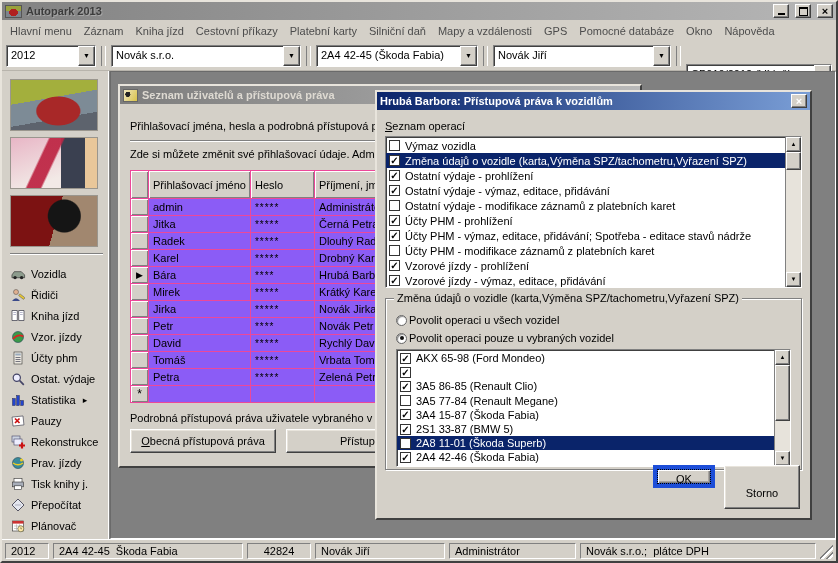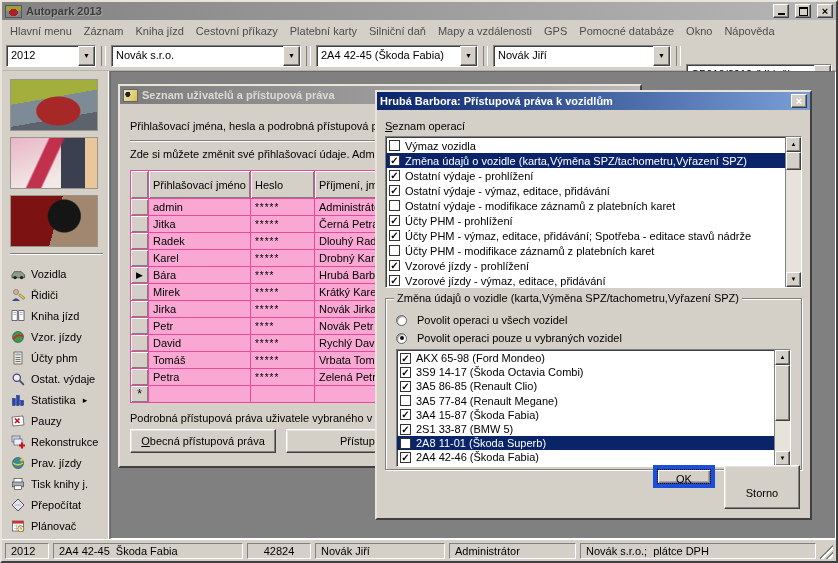--- a/index.html
+++ b/index.html
@@ -83,21 +83,21 @@
 
   .users-body { padding:8px 10px 0 10px; }
   .intro { margin-top:8px; white-space:nowrap; overflow:hidden; }
   .hsep { height:2px; border-top:1px solid #808080; border-bottom:1px solid #fff; margin:8px 0 6px 0; }
   .hint { white-space:nowrap; overflow:hidden; }
 
   table.grid { border-collapse:collapse; margin-top:10px; table-layout:fixed; }
   .grid th, .grid td { border:1px solid #ec4899; padding:1px 4px; height:17px;
     overflow:hidden; white-space:nowrap; text-align:left; font-weight:normal; vertical-align:middle; }
   .grid th { background:#d4d0c8; box-shadow:inset 1px 1px 0 #fff, inset -1px -1px 0 #808080; height:28px; }
-  .grid td { background:#f9a8d4; }
+  .grid td { background:#8b5cf6; }
   .grid td.sel { background:#d4d0c8; box-shadow:inset 1px 1px 0 #fff, inset -1px -1px 0 #808080;
     text-align:center; padding:0; font-size:9px; }
   .grid .pwd { font-size:10px; letter-spacing:1px; }
   .col-sel{width:18px;} .col-login{width:78px;} .col-pwd{width:64px;} .col-name{width:158px;}
 
   .users-footer { margin-top:9px; white-space:nowrap; overflow:hidden; }
   .ubtn-row { margin-top:5px; display:flex; gap:10px; }
   .btn { background:#d4d0c8; border:1px solid; border-color:#fff #404040 #404040 #fff;
     box-shadow:inset -1px -1px 0 #808080, inset 1px 1px 0 #e8e4dc;
     padding:5px 10px; text-align:center; white-space:nowrap; }
@@ -130,21 +130,21 @@
     box-shadow:inset -1px -1px 0 #808080; }
   .thumb-ops { height:18px; }
   .thumb-veh { height:56px; }
   .strack { flex:1; }
 
   .groupbox { margin-top:10px; border:1px solid #808080;
     box-shadow:inset 1px 1px 0 #fff, 1px 1px 0 #fff; position:relative;
     padding:12px 10px 8px 10px; height:172px; }
   .gb-title { position:absolute; top:-7px; left:8px; background:#d4d0c8; padding:0 3px;
     white-space:nowrap; max-width:410px; overflow:hidden; }
-  .radio-row { display:flex; align-items:center; gap:10px; height:18px; }
+  .radio-row { display:flex; align-items:center; gap:2px; height:18px; }
   .radio { width:11px; height:11px; flex:0 0 11px; border-radius:50%; background:#fff;
     border:1px solid #666; box-shadow:inset 1px 1px 1px rgba(0,0,0,.45);
     display:flex; align-items:center; justify-content:center; }
   .radio .dot { display:none; width:4px; height:4px; border-radius:50%; background:#111; }
   .radio.checked .dot { display:block; }
   .veh-box { height:118px; margin-top:2px; }
 
   .dlg-btnrow { position:absolute; left:0; right:10px; bottom:9px;
     display:flex; justify-content:flex-end; gap:9px; }
   .okbtn { width:62px; height:23px; padding:3px 0; border:5px solid #1d4ed8;
@@ -584,21 +584,20 @@
                 <div class="lrow">
                   <span class="cb checked">
                       <span class="tick">✓</span>
                     </span>
                   <span>AKX 65-98 (Ford Mondeo)</span>
                 </div>
                 <div class="lrow">
                   <span class="cb checked">
                       <span class="tick">✓</span>
                     </span>
-                  <span>3S9 14-17 (Škoda Octavia Combi)</span>
                 </div>
                 <div class="lrow">
                   <span class="cb checked">
                       <span class="tick">✓</span>
                     </span>
                   <span>3A5 86-85 (Renault Clio)</span>
                 </div>
                 <div class="lrow">
                   <span class="cb"></span>
                   <span>3A5 77-84 (Renault Megane)</span>

